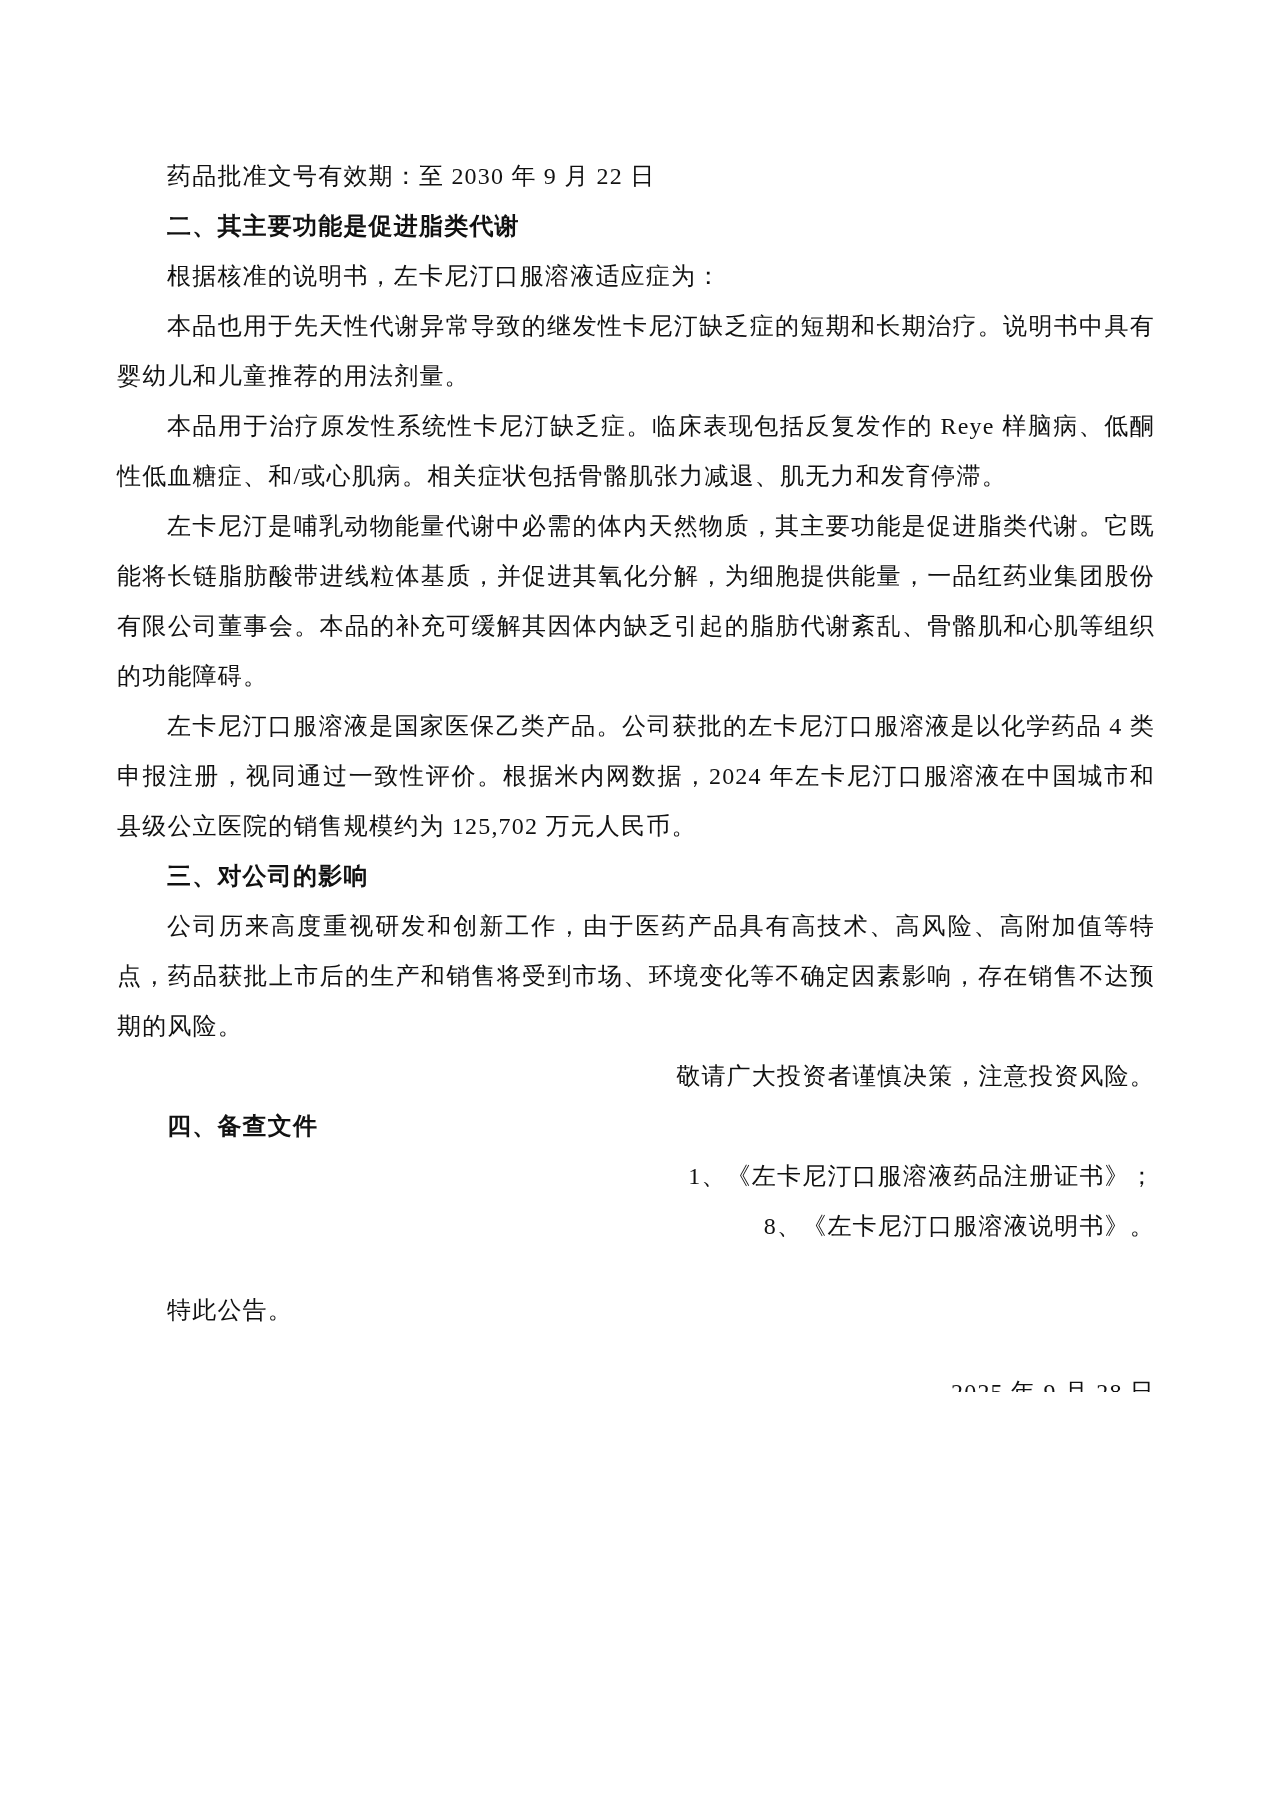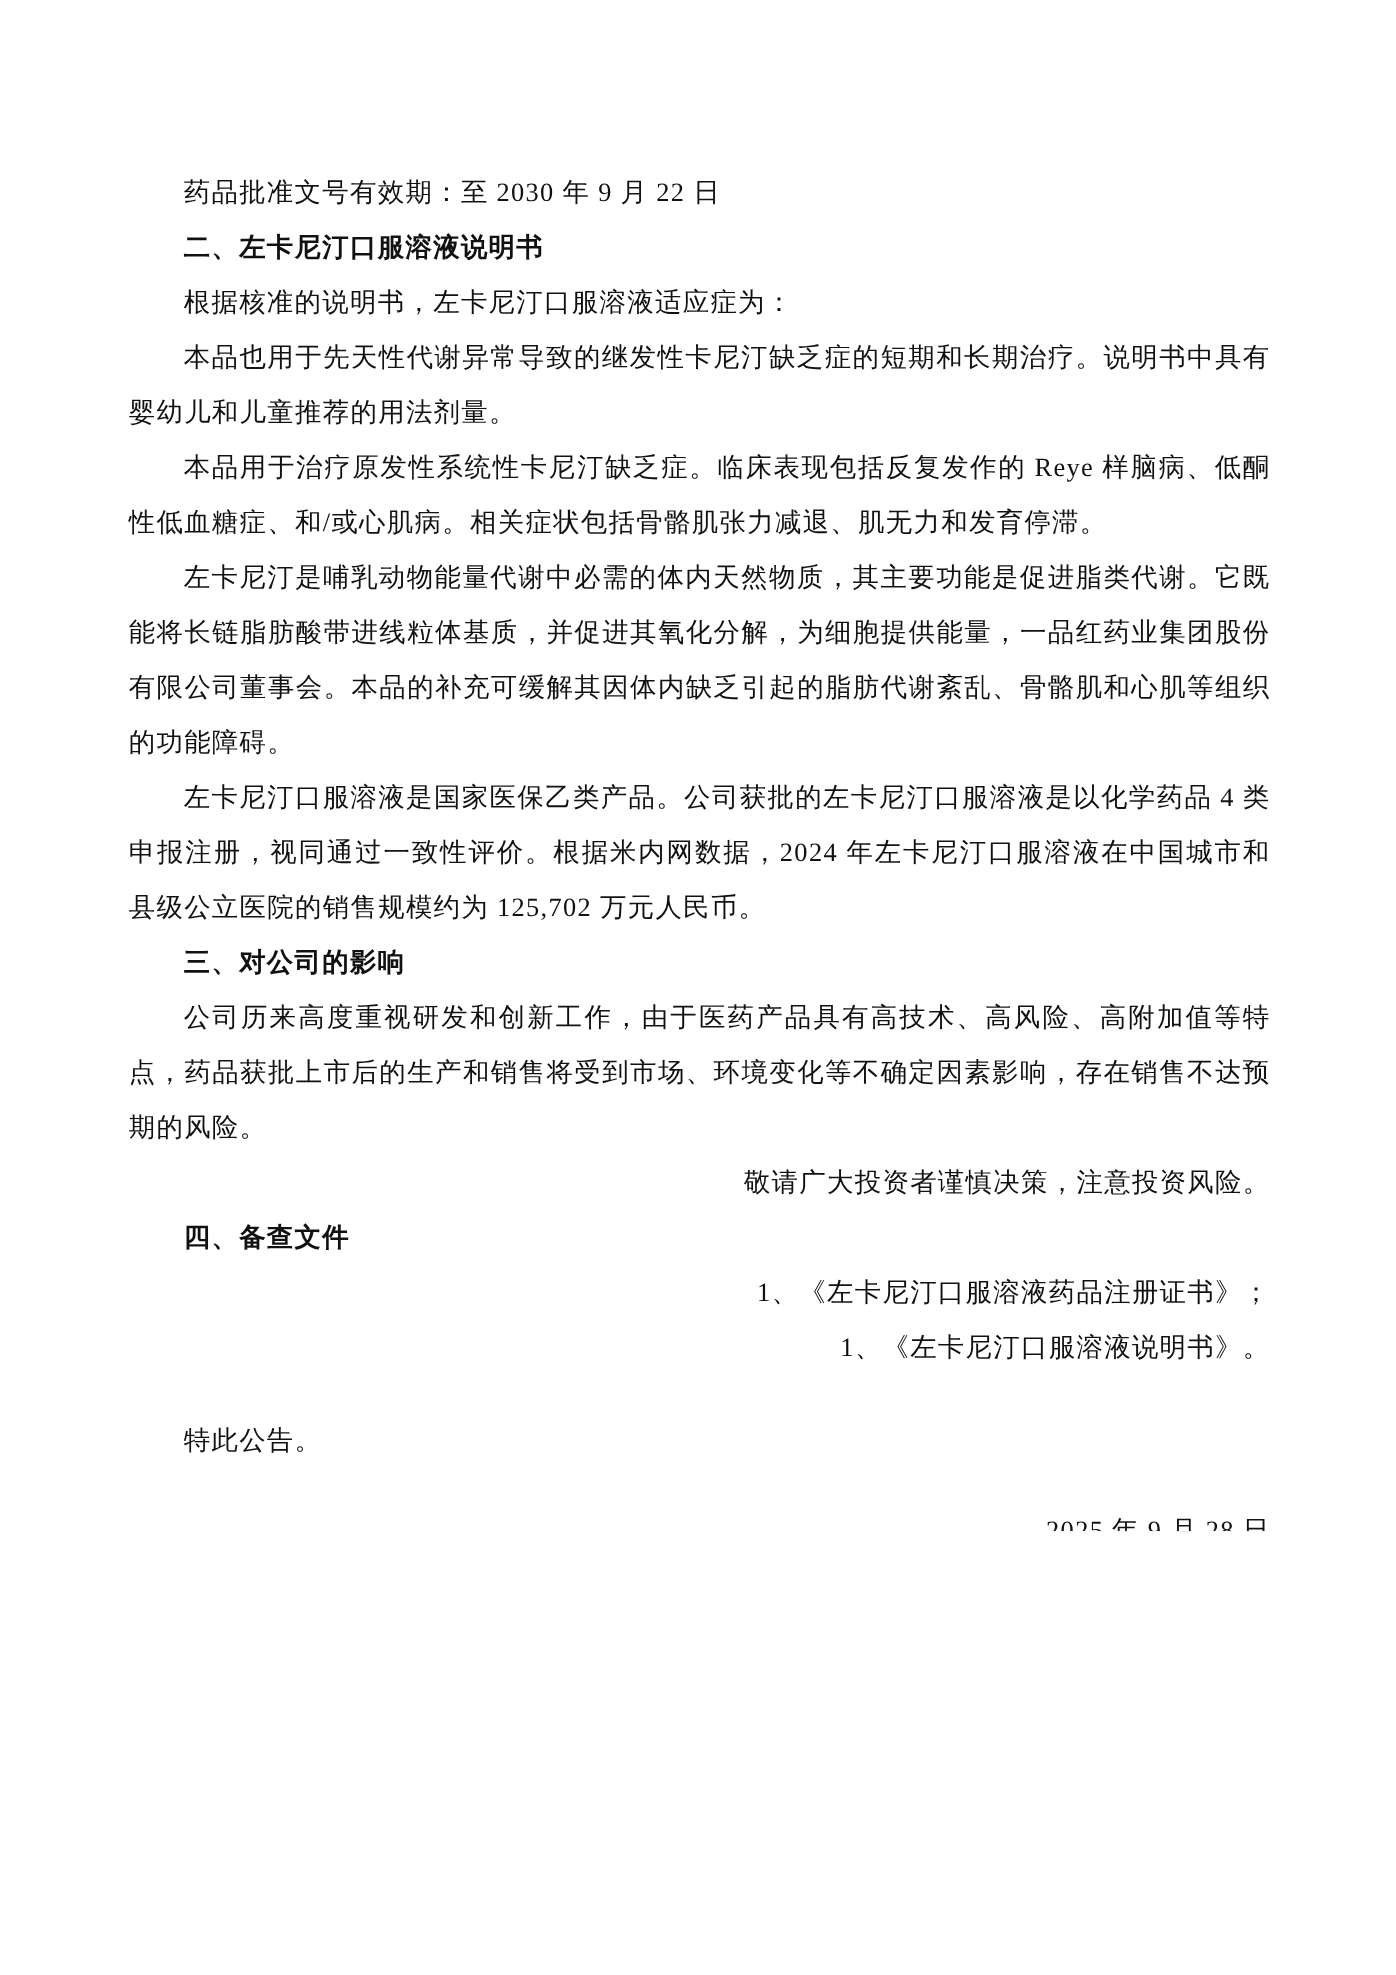--- a/index.html
+++ b/index.html
@@ -57,21 +57,21 @@
   }
 </style>
 </head>
 <body>
 
 <div class="page">
   <div class="content">
 
     <p>药品批准文号有效期：至 2030 年 9 月 22 日</p>
 
-    <p class="heading">二、左卡尼汀口服溶液说明书</p>
+    <p class="heading">二、其主要功能是促进脂类代谢</p>
 
     <p>根据核准的说明书，左卡尼汀口服溶液适应症为：</p>
 
     <p>本品也用于先天性代谢异常导致的继发性卡尼汀缺乏症的短期和长期治疗。说明书中具有婴幼儿和儿童推荐的用法剂量。</p>
 
     <p>本品用于治疗原发性系统性卡尼汀缺乏症。临床表现包括反复发作的 Reye 样脑病、低酮性低血糖症、和/或心肌病。相关症状包括骨骼肌张力减退、肌无力和发育停滞。</p>
 
     <p>左卡尼汀是哺乳动物能量代谢中必需的体内天然物质，其主要功能是促进脂类代谢。它既能将长链脂肪酸带进线粒体基质，并促进其氧化分解，为细胞提供能量，一品红药业集团股份有限公司董事会。本品的补充可缓解其因体内缺乏引起的脂肪代谢紊乱、骨骼肌和心肌等组织的功能障碍。</p>
 
     <p>左卡尼汀口服溶液是国家医保乙类产品。公司获批的左卡尼汀口服溶液是以化学药品 4 类申报注册，视同通过一致性评价。根据米内网数据，2024 年左卡尼汀口服溶液在中国城市和县级公立医院的销售规模约为 125,702 万元人民币。</p>
@@ -80,21 +80,21 @@
 
 
     <p>公司历来高度重视研发和创新工作，由于医药产品具有高技术、高风险、高附加值等特点，药品获批上市后的生产和销售将受到市场、环境变化等不确定因素影响，存在销售不达预期的风险。</p>
 
     <p class="no-justify">敬请广大投资者谨慎决策，注意投资风险。</p>
 
     <p class="heading">四、备查文件</p>
 
     <p class="no-justify">1、《左卡尼汀口服溶液药品注册证书》；</p>
 
-    <p class="no-justify">1、《左卡尼汀口服溶液说明书》。</p>
+    <p class="no-justify">8、《左卡尼汀口服溶液说明书》。</p>
 
     <p class="closing">特此公告。</p>
 
     <div class="signature">
       <p>2025 年 9 月 28 日</p>
     </div>
 
   </div>
 </div>
 

